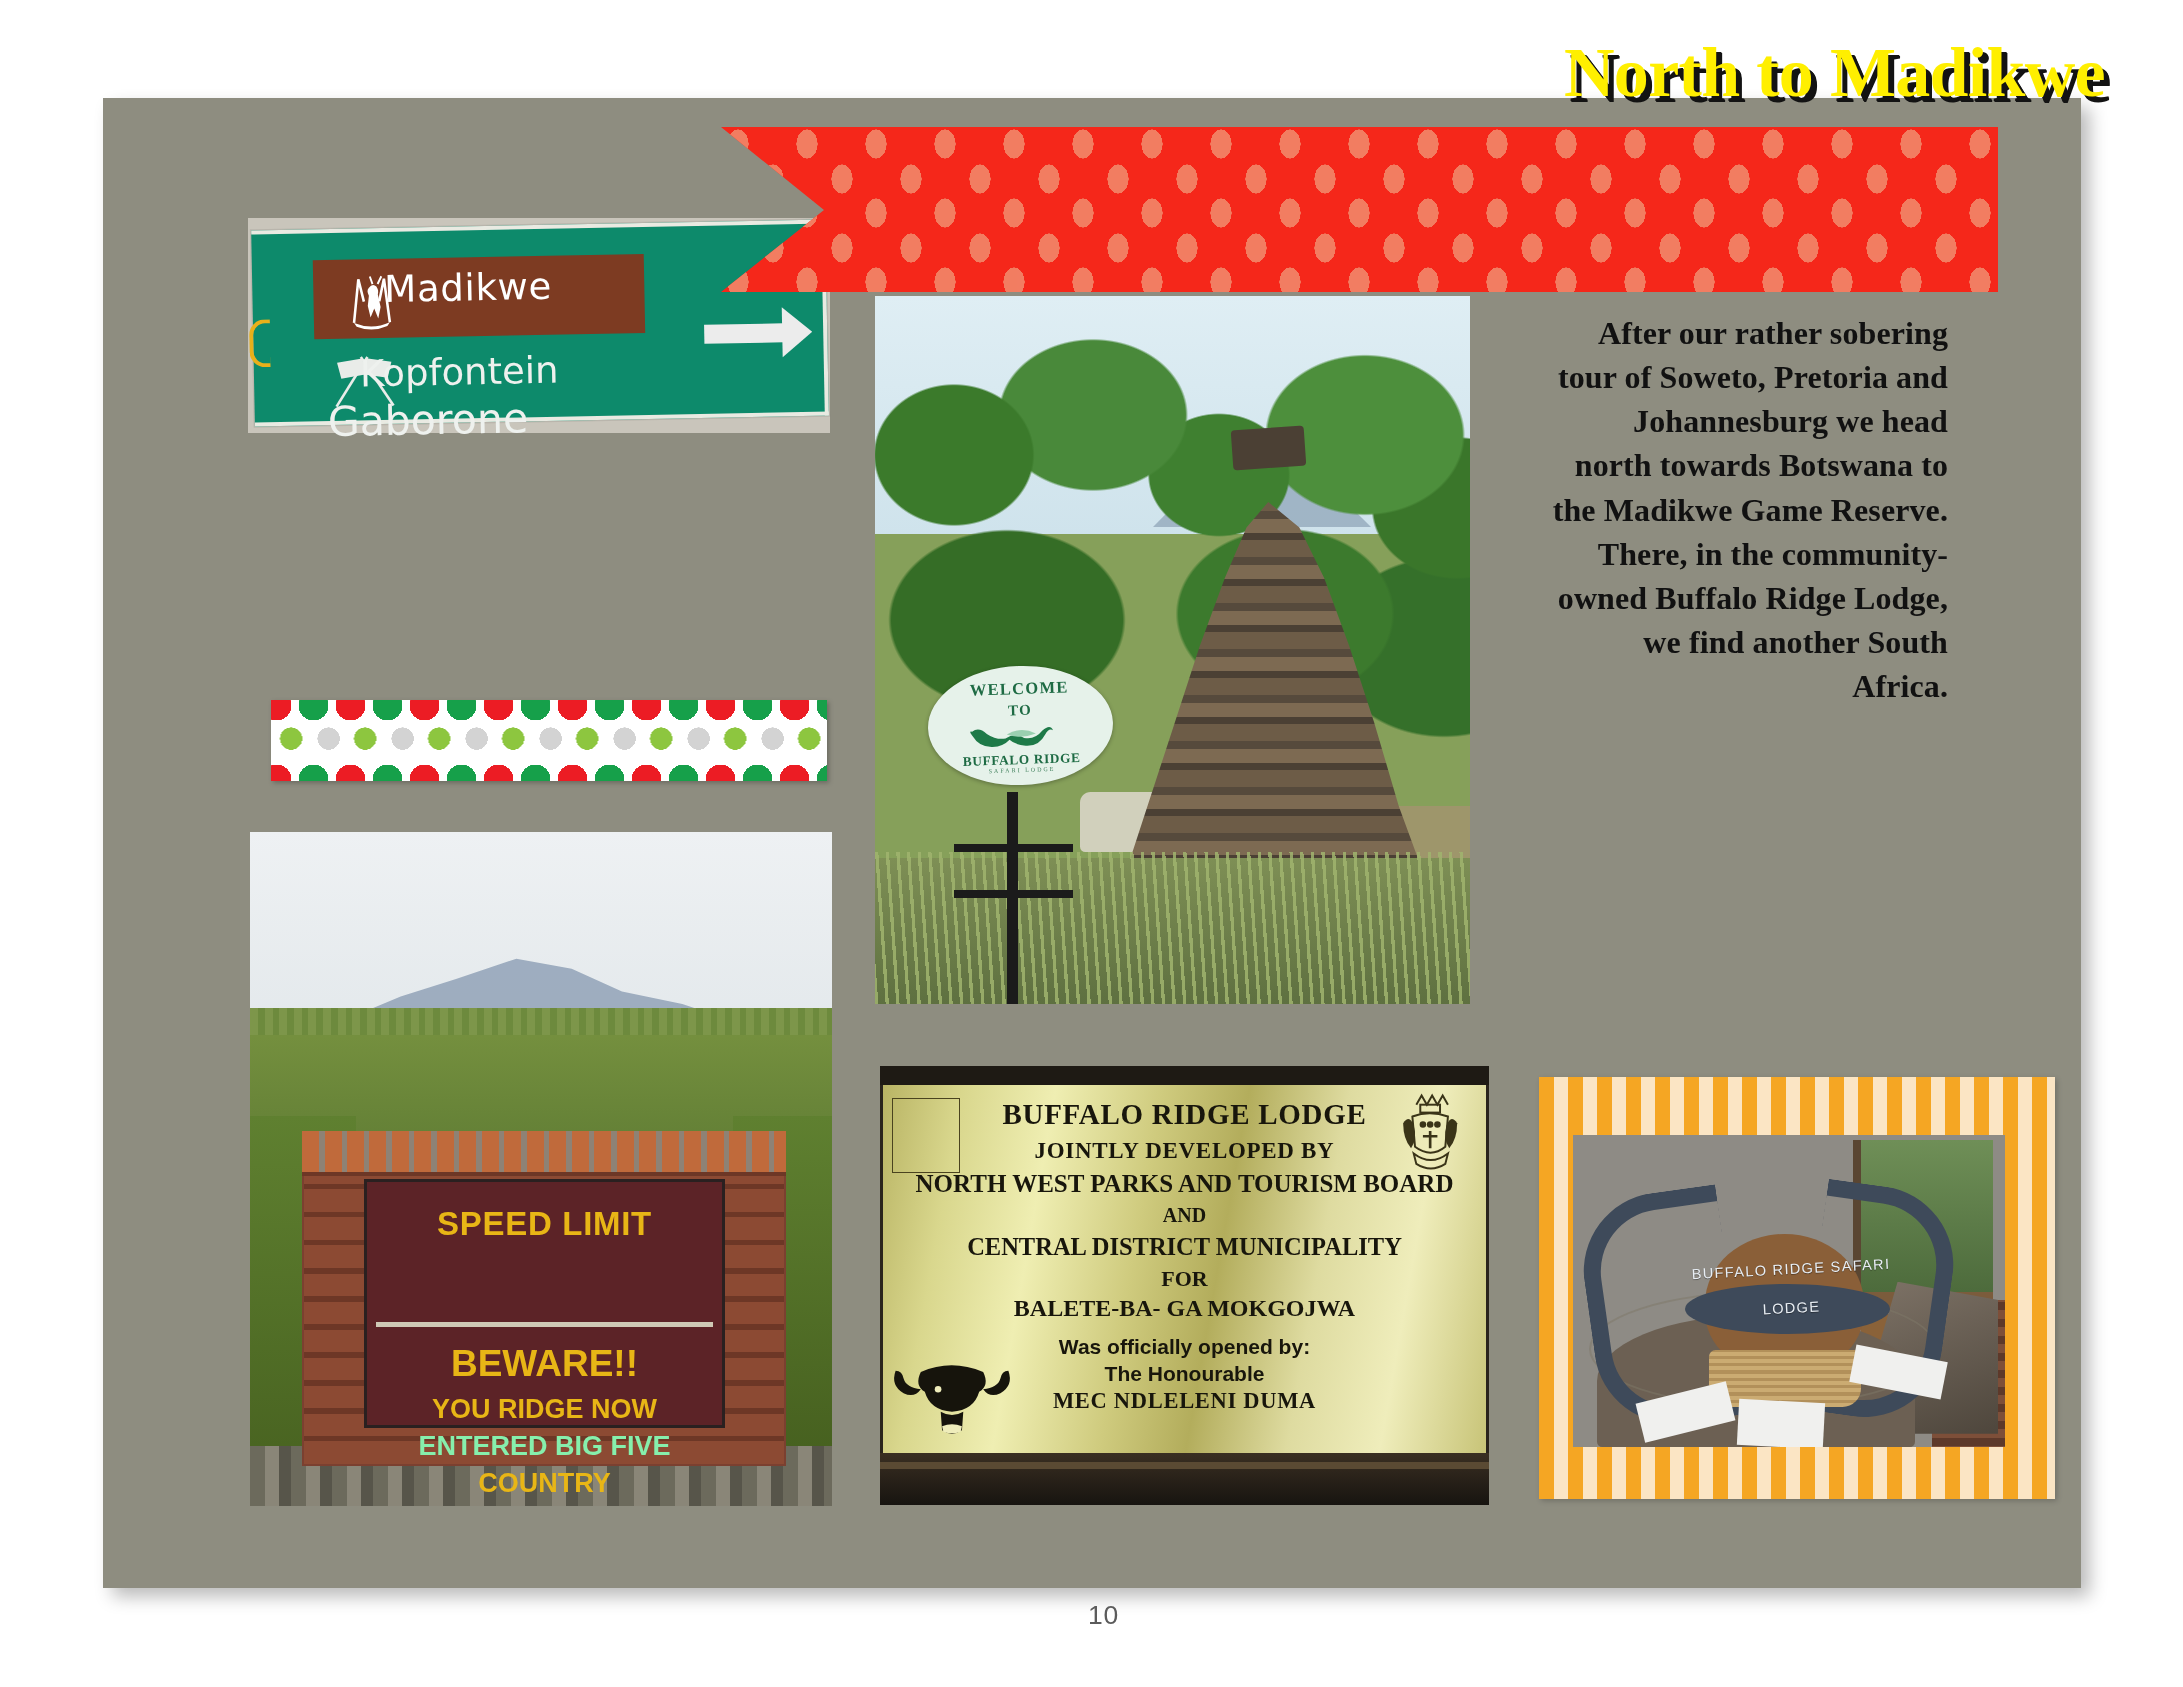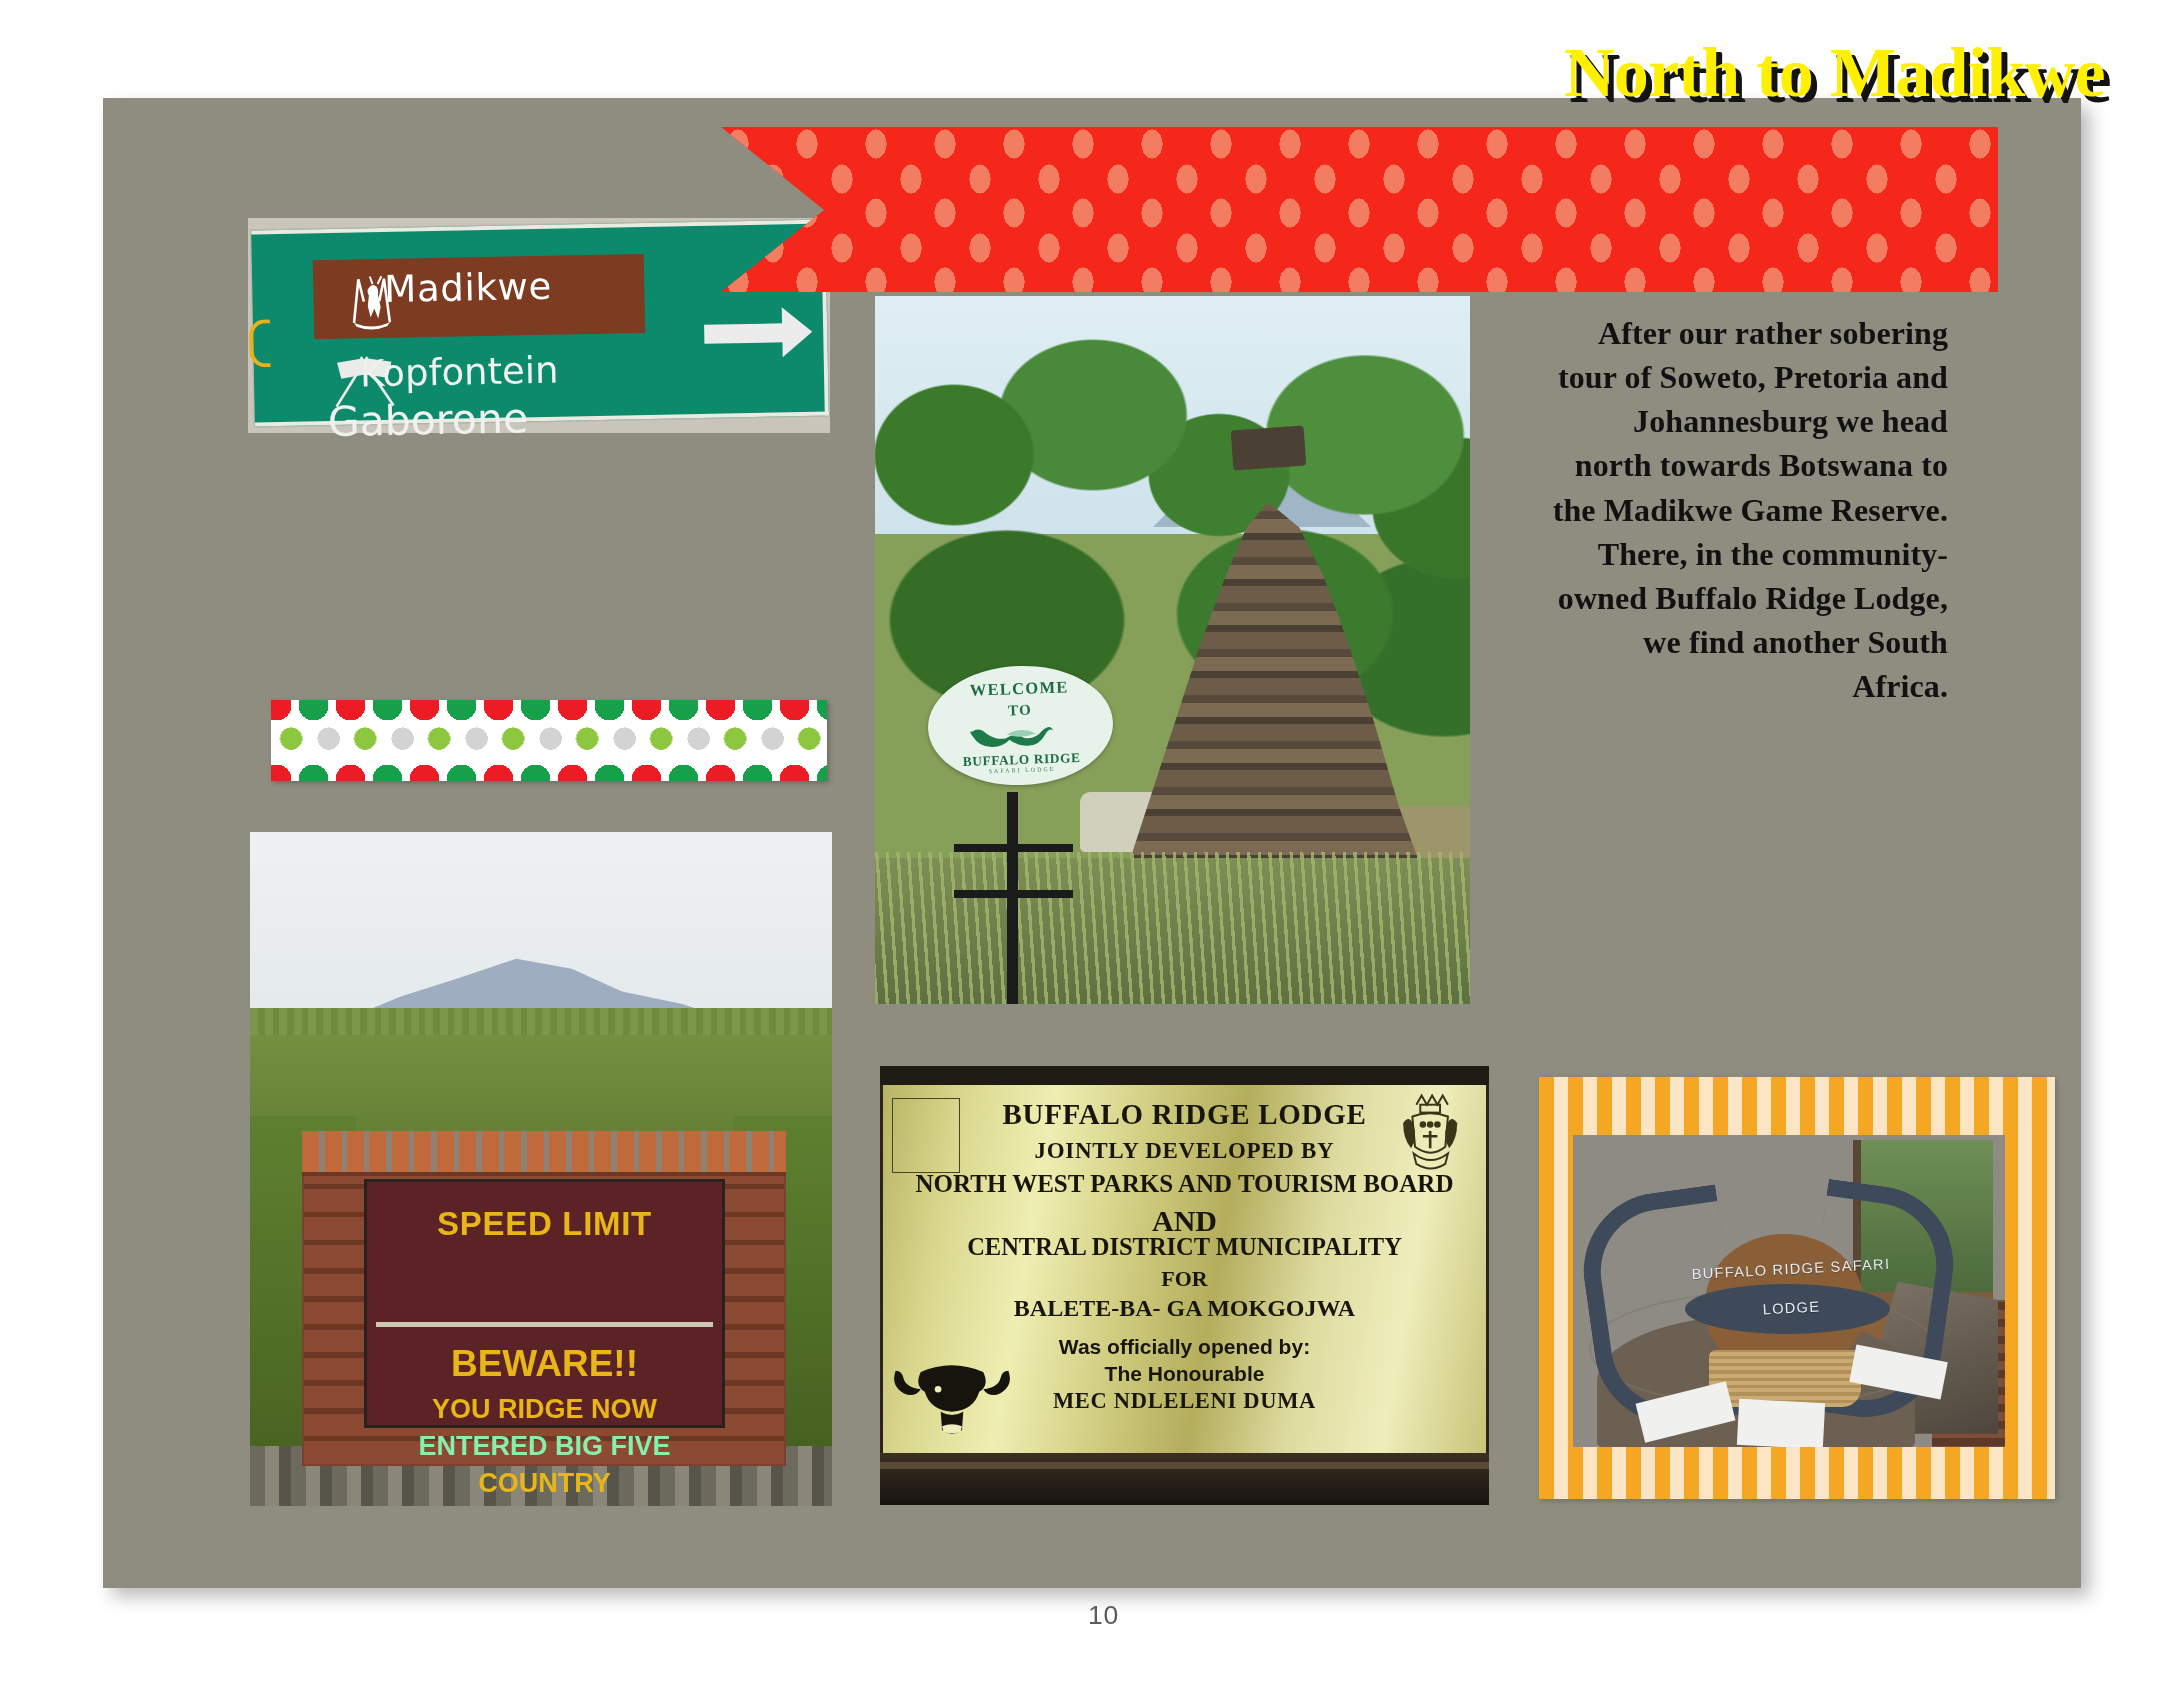--- a/index.html
+++ b/index.html
@@ -203,21 +203,21 @@
   #plaque .railTop{position:absolute;left:0;top:0;width:100%;height:18.5px;background:#1e1a14;}
   #plaque .railBot{position:absolute;left:0;bottom:0;width:100%;height:52px;background:linear-gradient(#3a2f22,#171410);}
   #plaque .railBot:after{content:"";position:absolute;left:0;top:9.3px;width:100%;height:6.6px;background:#5a4a33;}
   #plaque .crest{position:absolute;right:17px;top:5.3px;width:79px;height:86px;}
   #plaque .orn{position:absolute;left:9.3px;top:13.2px;width:66px;height:73px;border:1.3px solid #4a431f;}
   #plaque .buff{position:absolute;left:6.6px;bottom:12px;width:126px;height:93px;}
   #plaque .t{position:absolute;left:0;right:0;text-align:center;color:#18160c;font-family:"Liberation Serif",serif;}
   #plaque .p1{top:13.2px;font-size:29px;font-weight:bold;letter-spacing:0.7px;}
   #plaque .p2{top:53px;font-size:23px;font-weight:bold;letter-spacing:0.7px;}
   #plaque .p3{top:85px;font-size:25px;font-weight:bold;letter-spacing:0px;}
-  #plaque .p4{top:119px;font-size:30px;font-weight:bold;font-family:Liberation Serif, serif;}
+  #plaque .p4{top:119px;font-size:20px;font-weight:bold;font-family:Liberation Serif, serif;}
   #plaque .p5{top:148px;font-size:24.5px;font-weight:bold;}
   #plaque .p6{top:181px;font-size:22px;font-weight:bold;}
   #plaque .p7{top:210px;font-size:24px;font-weight:bold;}
   #plaque .p8{top:250px;font-size:21px;font-family:"Liberation Sans",sans-serif;font-weight:bold;}
   #plaque .p9{top:277px;font-size:21px;font-family:"Liberation Sans",sans-serif;font-weight:bold;}
   #plaque .p10{top:303px;font-size:22.5px;font-weight:bold;letter-spacing:0.7px;}
   #plaque .p11{top:332px;font-size:22px;font-family:"Liberation Sans",sans-serif;font-weight:bold;margin-top:48px;}
 
   
   #striped{

